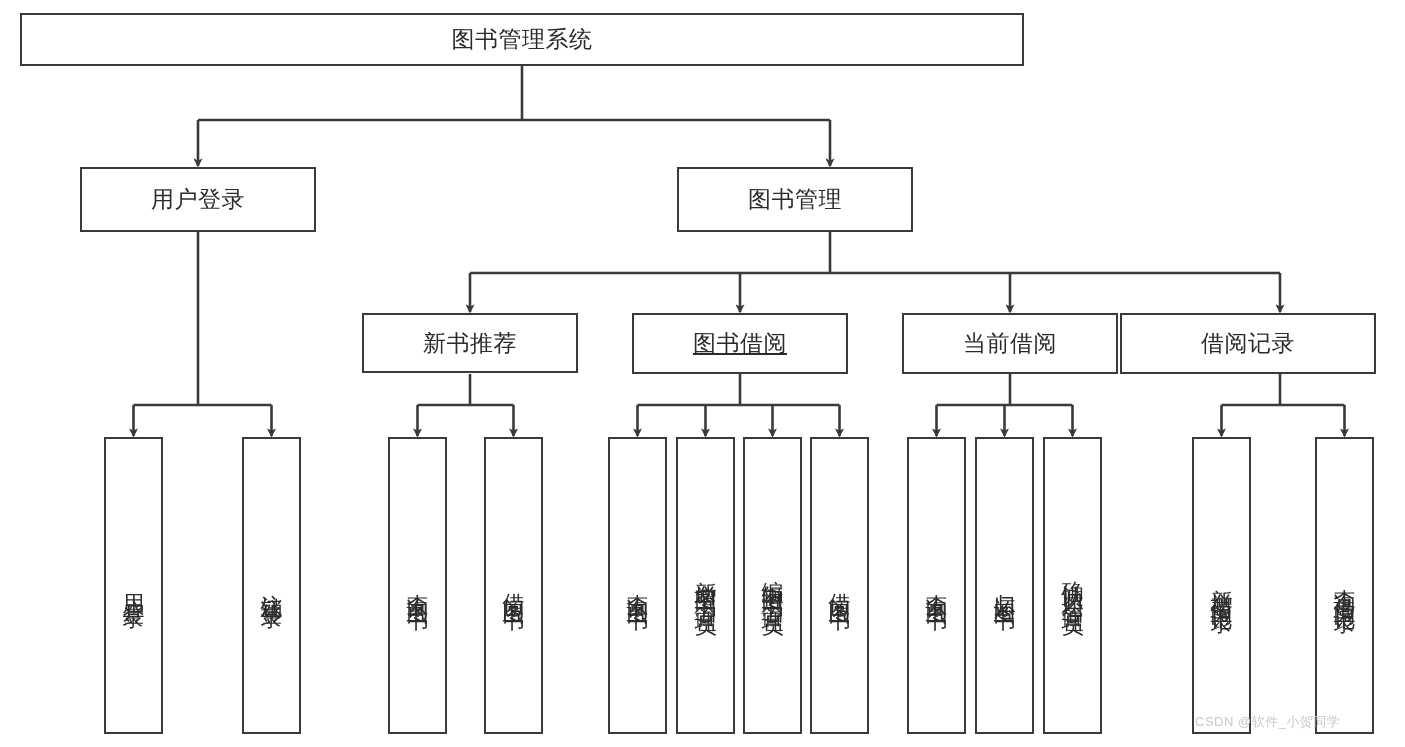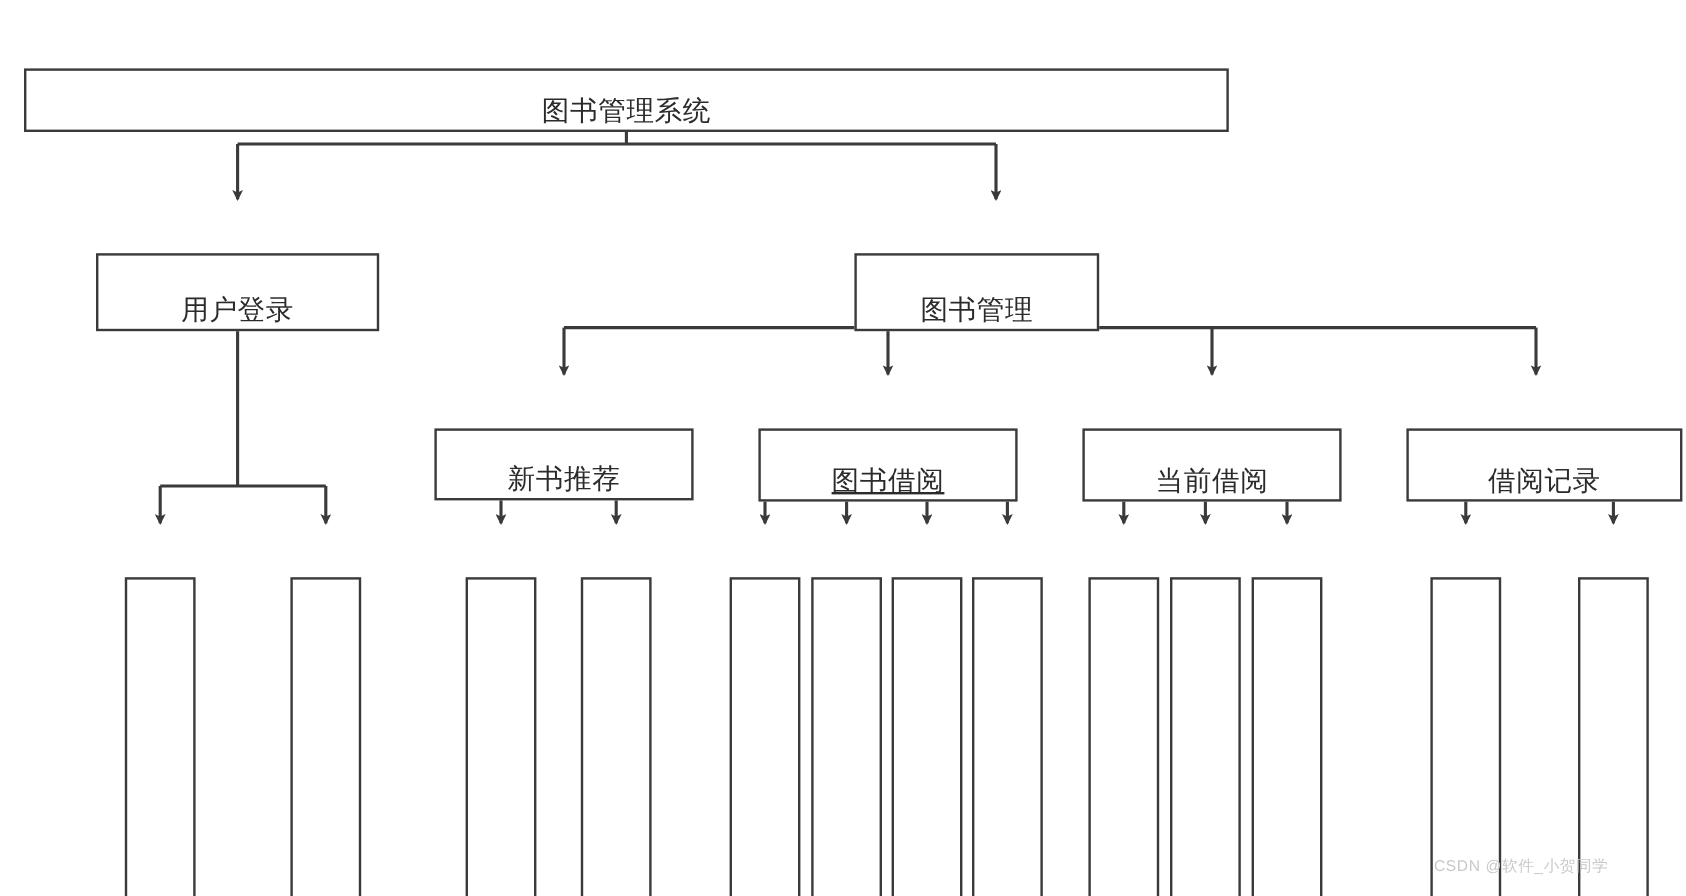--- a/index.html
+++ b/index.html
@@ -23,25 +23,24 @@
     top: 0;
     width: 1405px;
     height: 747px;
   }
   .node {
     position: absolute;
     box-sizing: border-box;
     background: #ffffff;
     border: 2px solid #3a3a3a;
     display: flex;
-    align-items: flex-end;
+    align-items: center;
     justify-content: center;
     color: #2b2b2b;
     z-index: 2;
-    margin-top: 44px;
   }
   .node-h {
     font-size: 23px;
     letter-spacing: 0.5px;
     white-space: nowrap;
   }
   .node-v {
     font-size: 22px;
   }
   .node-v .vtext {
@@ -111,33 +110,33 @@
       </g>
   </svg>
 
   <div id="node-layer">
       <div class="node node-h" style="left: 20px; top: 13px; width: 1004px; height: 53px;">
         <span>图书管理系统</span>
       </div>
       <div class="node node-h" style="left: 80px; top: 167px; width: 236px; height: 65px;">
         <span>用户登录</span>
       </div>
-      <div class="node node-h" style="left: 712px; top: 167px; width: 204px; height: 65px;">
+      <div class="node node-h" style="left: 677px; top: 167px; width: 236px; height: 65px;">
         <span>图书管理</span>
       </div>
       <div class="node node-h" style="left: 362px; top: 313px; width: 216px; height: 60px;">
         <span>新书推荐</span>
       </div>
       <div class="node node-h" style="left: 632px; top: 313px; width: 216px; height: 61px; text-decoration: underline;">
         <span>图书借阅</span>
       </div>
       <div class="node node-h" style="left: 902px; top: 313px; width: 216px; height: 61px;">
         <span>当前借阅</span>
       </div>
-      <div class="node node-h" style="left: 1172px; top: 313px; width: 230px; height: 61px;">
+      <div class="node node-h" style="left: 1120px; top: 313px; width: 256px; height: 61px;">
         <span>借阅记录</span>
       </div>
       <div class="node node-v" style="left: 104px; top: 437px; width: 59px; height: 297px;">
         <span class="vtext">用户登录</span>
       </div>
       <div class="node node-v" style="left: 242px; top: 437px; width: 59px; height: 297px;">
         <span class="vtext">注销登录</span>
       </div>
       <div class="node node-v" style="left: 388px; top: 437px; width: 59px; height: 297px;">
         <span class="vtext">查询图书</span>

